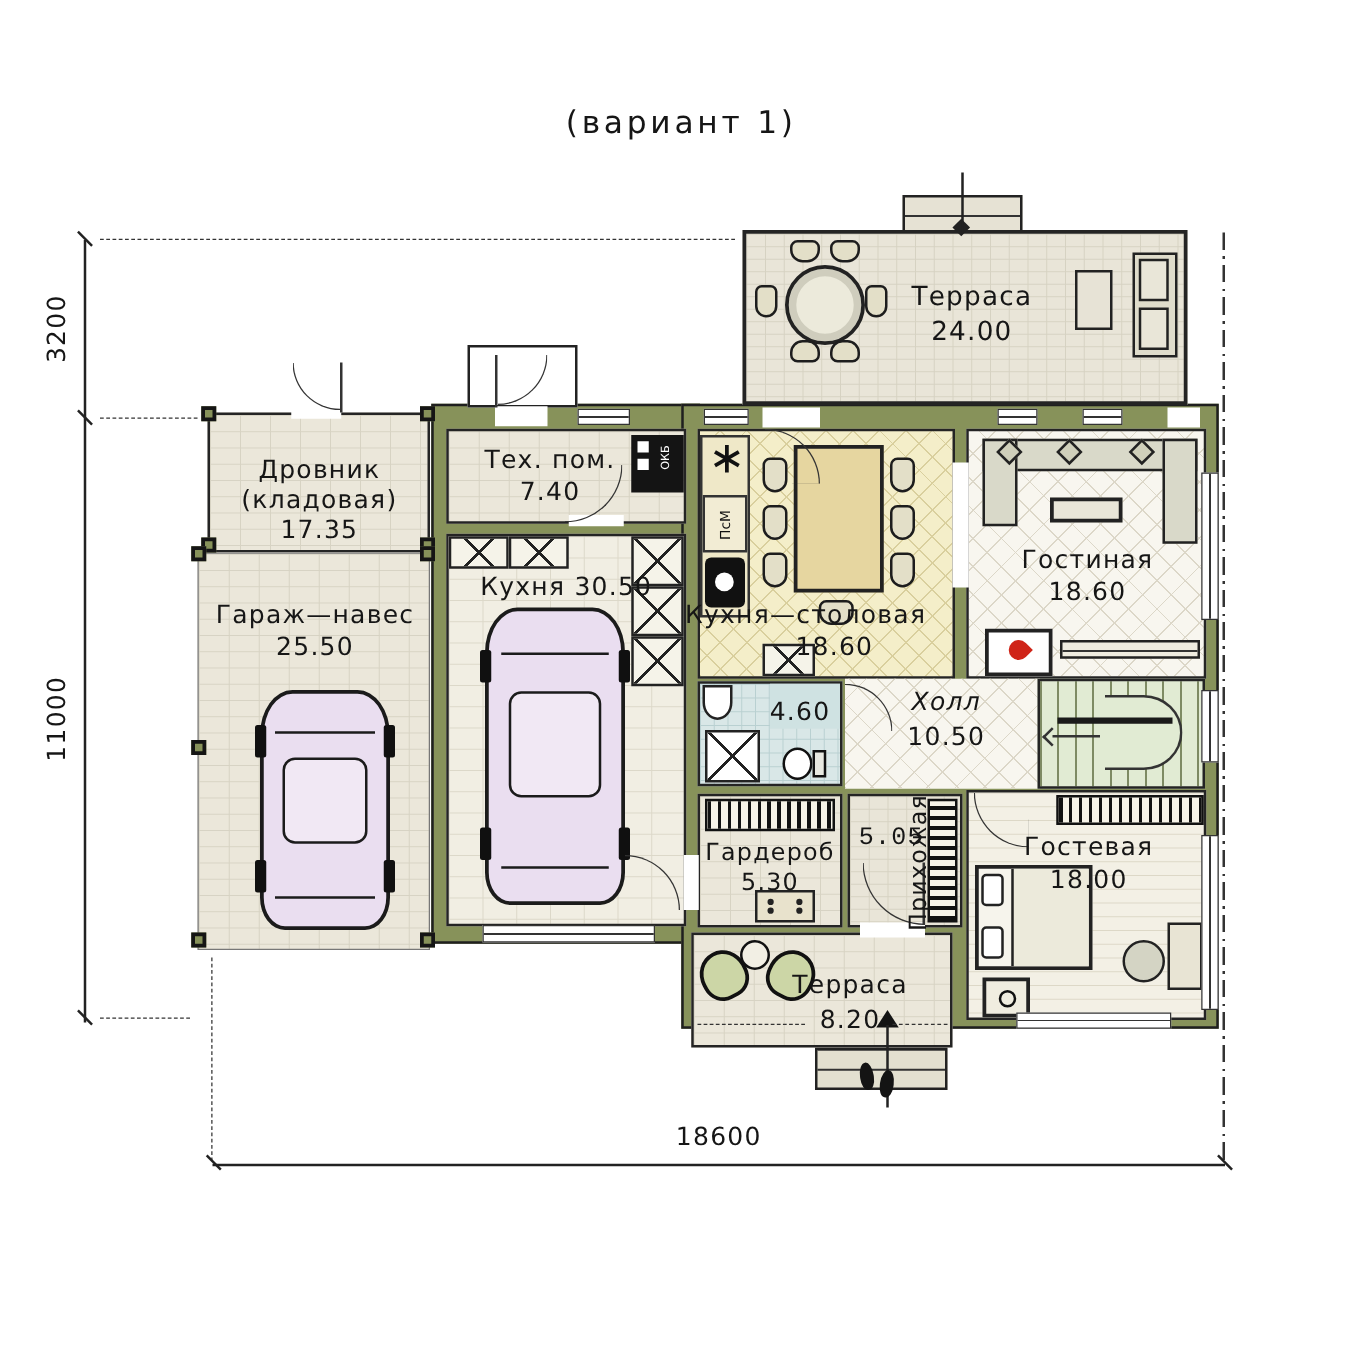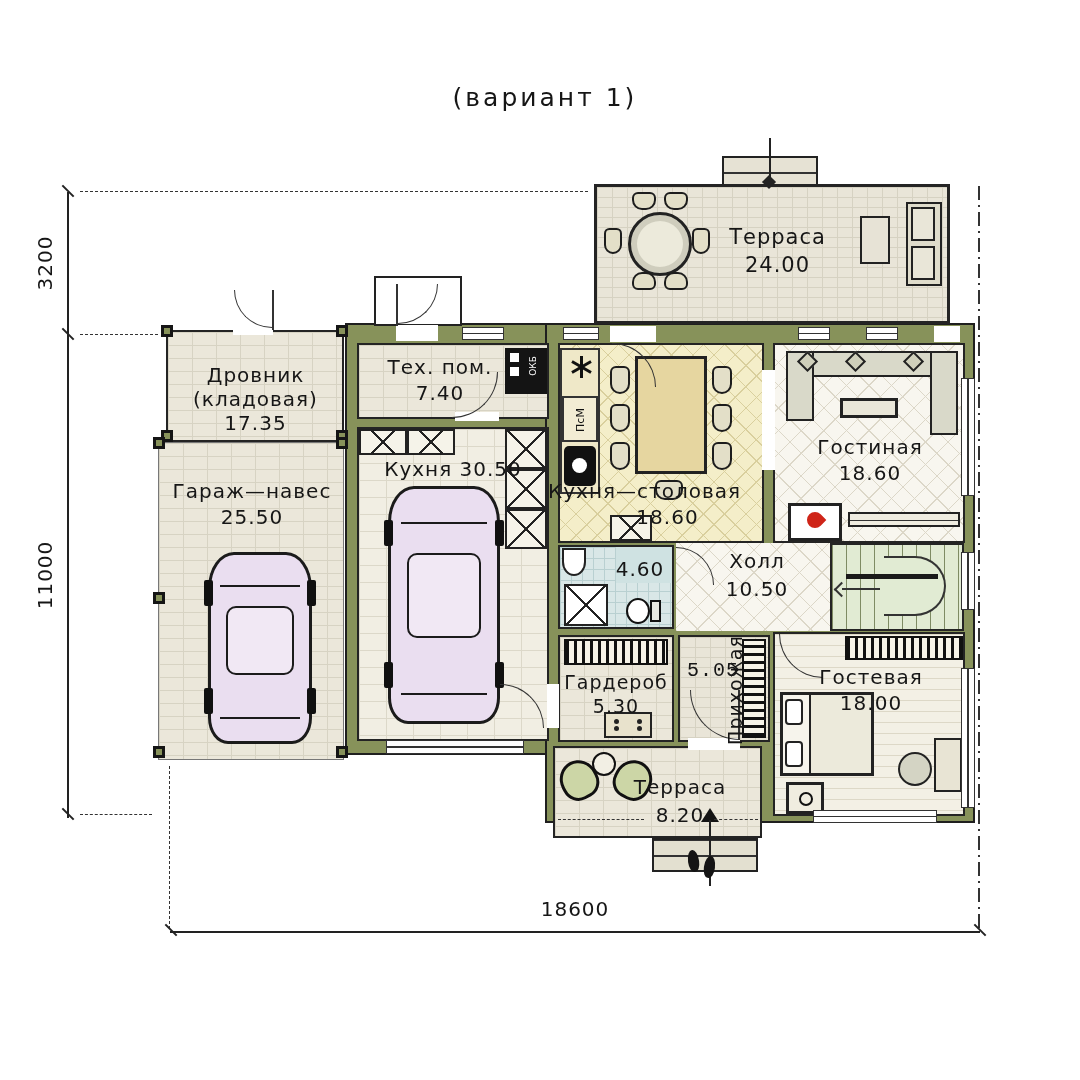--- a/index.html
+++ b/index.html
@@ -210,21 +210,21 @@
   <div class="lbl" style="left:775px;top:462px;width:190px;">18.60</div>
   <div class="furn" style="left:788px;top:503px;width:54px;height:38px;background:#fff;border-width:3px;"></div>
   <div class="flame" style="left:807px;top:512px;"></div>
   <div class="furn" style="left:848px;top:512px;width:112px;height:15px;background:#efece0 linear-gradient(#333 1.5px,transparent 0) 0 6px/100% 100% no-repeat;"></div>
   <div class="win h" style="left:798px;top:327px;width:32px;height:13px;"></div>
   <div class="win h" style="left:866px;top:327px;width:32px;height:13px;"></div>
   <div class="gap" style="left:934px;top:326px;width:26px;height:16px;"></div>
   <div class="win v" style="left:961px;top:378px;width:14px;height:118px;"></div>
 
   <div class="floor f-diam-w noborder" style="left:676px;top:543px;width:156px;height:88px;"></div>
-  <div class="lbl" style="left:712px;top:550px;width:90px;">Холл</div>
+  <div class="lbl" style="left:712px;top:550px;width:90px;font-style:italic;">Холл</div>
   <div class="lbl" style="left:712px;top:578px;width:90px;">10.50</div>
 
   <div class="floor f-green" style="left:830px;top:543px;width:134px;height:88px;background-image:repeating-linear-gradient(90deg,#7e8b63 0,#7e8b63 1.5px,transparent 1.5px,transparent 14px);"></div>
   <div class="abs" style="left:884px;top:556px;width:62px;height:60px;border:2px solid #333;border-left:none;border-radius:0 50% 50% 0/0 50% 50% 0;box-sizing:border-box;z-index:3;background:#e1ebd3;"></div>
   <div class="abs" style="left:846px;top:574px;width:92px;height:5px;background:#1a1a1a;z-index:4;"></div>
   <div class="abs" style="left:842px;top:588px;width:38px;height:2px;background:#333;z-index:4;"></div>
   <div class="abs" style="left:836px;top:584px;width:9px;height:9px;border-left:2px solid #333;border-bottom:2px solid #333;transform:rotate(45deg);z-index:4;"></div>
   <div class="win v" style="left:961px;top:552px;width:14px;height:58px;"></div>
 
   <div class="floor f-blue" style="left:558px;top:545px;width:116px;height:84px;"></div>

